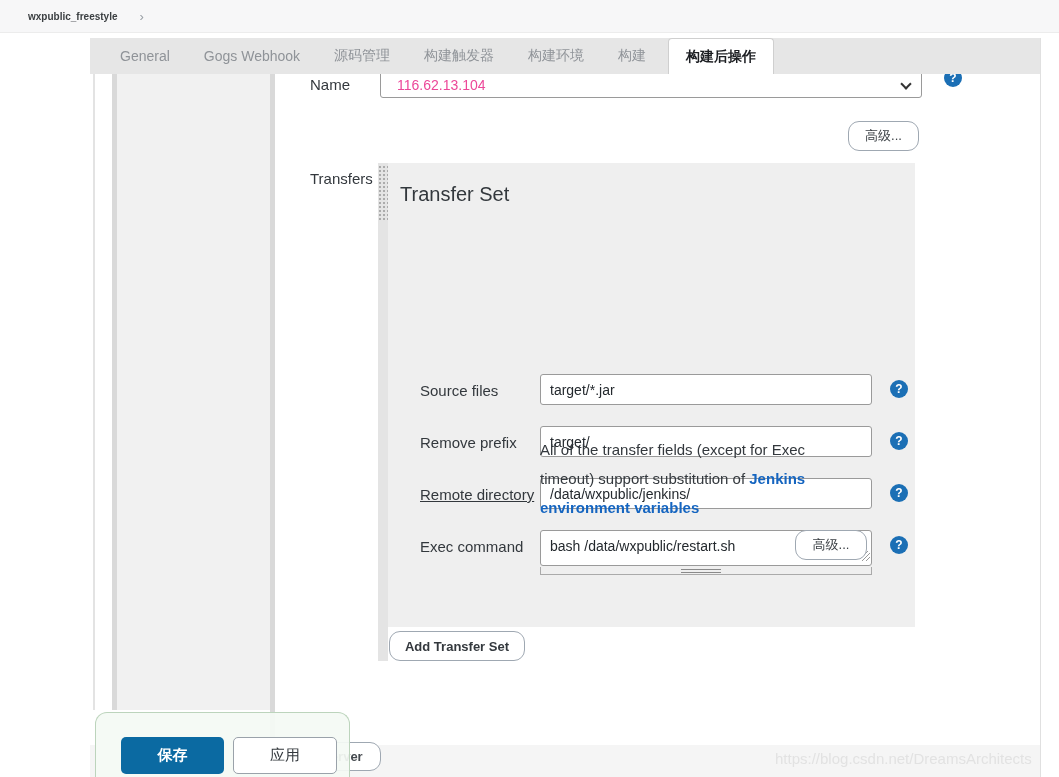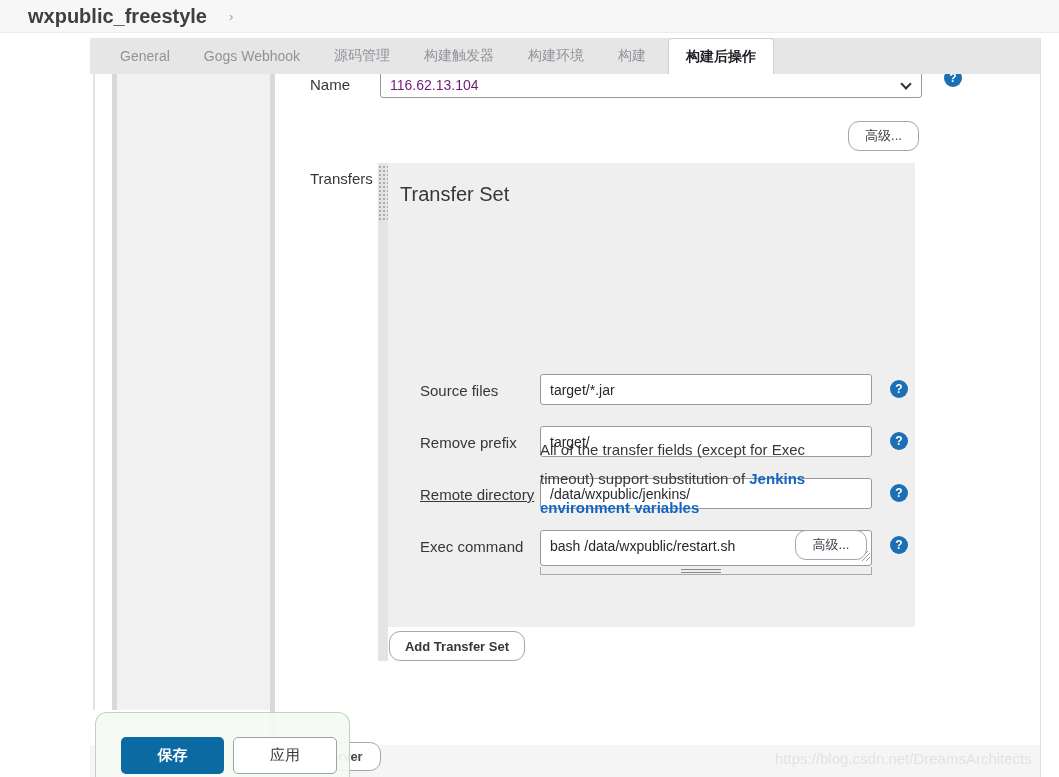--- a/index.html
+++ b/index.html
@@ -2,21 +2,21 @@
 <html><head>
 <meta charset="utf-8">
 <style>
   * { margin:0; padding:0; box-sizing:border-box; }
   body { font-family:"Liberation Sans", sans-serif; background:#fff; }
   .screen { position:relative; width:1059px; height:777px; overflow:hidden; background:#fff; }
 
   
   .titlebar { position:absolute; left:0; top:0; width:1059px; height:33px;
     background:#f7f7f8; border-bottom:1px solid #ececec; display:flex; align-items:center; }
-  .titlebar .job-title { font-size:20px; font-weight:bold; color:#3c4043; margin-left:28px; }
+  .titlebar .job-title { font-size:10px; font-weight:bold; color:#3c4043; margin-left:28px; }
   .titlebar .crumb { color:#9aa0a6; font-size:13px; margin-left:22px; }
 
   
   .tabbar { position:absolute; left:90px; top:38px; width:950px; height:36px;
     background:#e6e6e6; display:flex; align-items:stretch; z-index:5; }
   .tab { color:#8f9398; font-size:14px; display:flex; align-items:center; padding:0 2px;
     margin-left:30px; cursor:pointer; white-space:nowrap; }
   .tab:first-child { margin-left:28px; }
   .tab.active { background:#fff; color:#1d1f23; font-weight:bold;
     border:1px solid #cfcfcf; border-bottom:none; border-radius:4px 4px 0 0;
@@ -28,21 +28,21 @@
   .leftcol { position:absolute; left:117px; top:74px; width:153px; height:636px; background:#f1f1f1; }
   .vline-b { position:absolute; left:270px; top:74px; width:5px; height:671px; background:#d9d9d9; }
   .right-border { position:absolute; left:1040px; top:38px; width:1px; height:739px; background:#e0e0e0; }
 
   
   .field-label { position:absolute; font-size:15px; color:#33383d; }
   .name-label { left:310px; top:76px; }
   .name-select { position:absolute; left:380px; top:71px; width:542px; height:27px;
     background:#fff; border:1px solid #9a9a9a; border-radius:3px; display:flex;
     align-items:center; cursor:pointer; }
-  .name-select .sel-text { font-size:14px; color:#701a75; margin-left:9px; }
+  .name-select .sel-text { font-size:14px; color:#ec4899; margin-left:16px; }
   .chev { position:absolute; right:11px; top:8px; width:8px; height:8px;
     border-right:2px solid #333; border-bottom:2px solid #333; transform:rotate(45deg); }
 
   
   .help { position:absolute; width:18px; height:18px; border-radius:50%;
     background:#1b6fb5; color:#fff; font-size:12px; font-weight:bold;
     display:flex; align-items:center; justify-content:center; cursor:pointer; }
 
   
   .btn { position:absolute; background:#fff; border:1.5px solid #9fa8b2; border-radius:11px;

